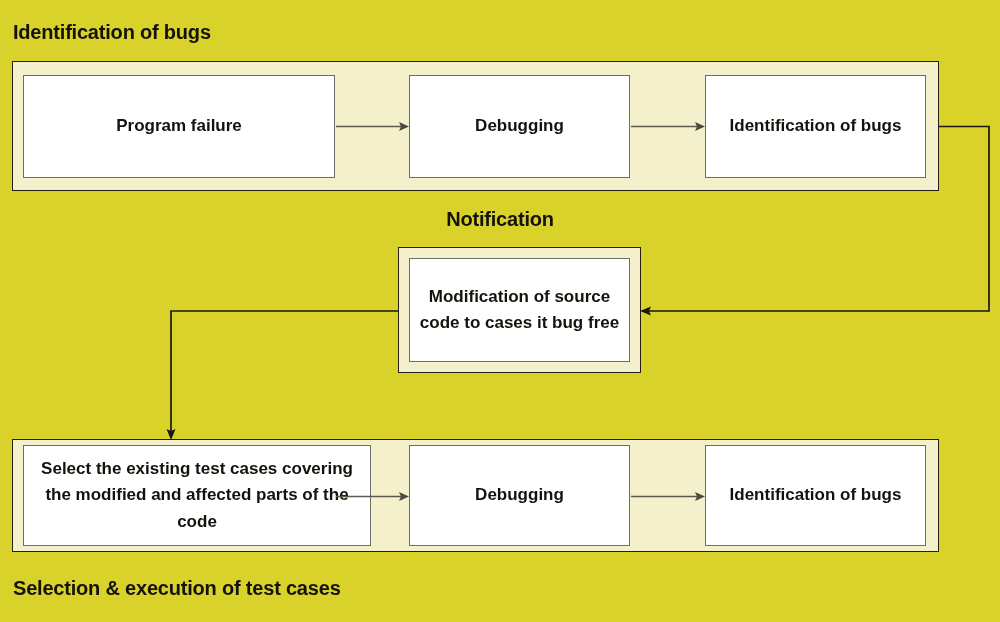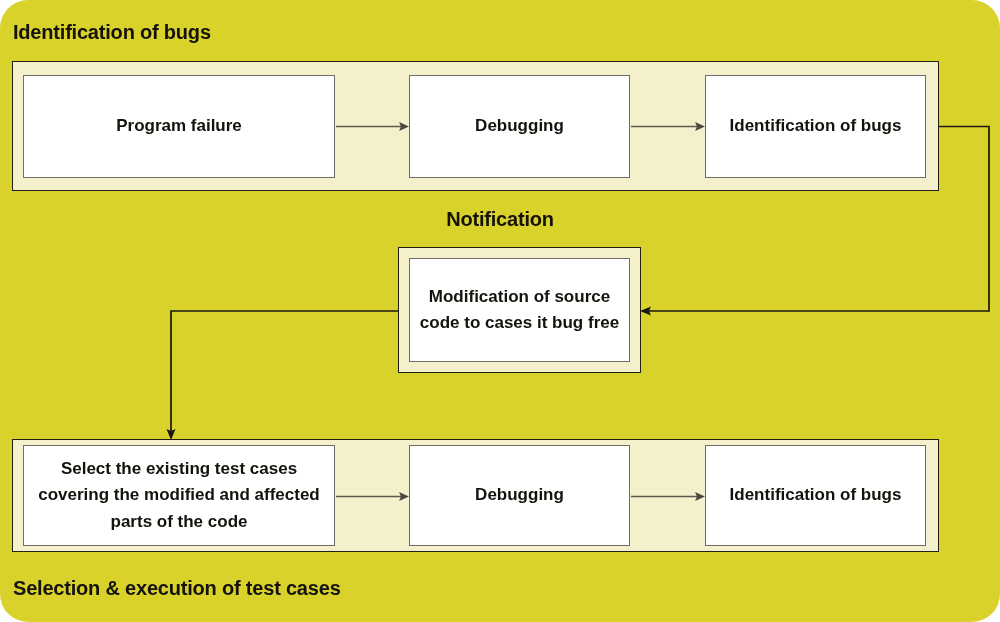--- a/index.html
+++ b/index.html
@@ -7,21 +7,20 @@
     padding: 0;
     background: #ffffff;
   }
   #canvas {
     position: relative;
     width: 1000px;
     height: 622px;
     background: #D8D22A;
     overflow: hidden;
     font-family: "Liberation Sans", sans-serif;
-    border-radius: 28px;
   }
 
   
   .section-title {
     position: absolute;
     font-size: 20px;
     font-weight: bold;
     color: #14120B;
     letter-spacing: -0.2px;
     white-space: nowrap;
@@ -61,21 +60,21 @@
     font-weight: bold;
     line-height: 1.55;
     padding: 20px 8px;
   }
   #node-program-failure { left: 23px;  top: 75px;  width: 312px; height: 103px; }
   #node-debug-top       { left: 409px; top: 75px;  width: 221px; height: 103px; }
   #node-bugs-top        { left: 705px; top: 75px;  width: 221px; height: 103px; }
 
   #node-modification    { left: 409px; top: 258px; width: 221px; height: 104px; }
 
-  #node-select-tests    { left: 23px;  top: 445px; width: 312px; height: 101px; }
+  #node-select-tests    { left: 23px;  top: 445px; width: 348px; height: 101px; }
   #node-debug-bottom    { left: 409px; top: 445px; width: 221px; height: 101px; }
   #node-bugs-bottom     { left: 705px; top: 445px; width: 221px; height: 101px; }
 
   
   #connectors {
     position: absolute;
     left: 0; top: 0;
     width: 1000px;
     height: 622px;
     pointer-events: none;

